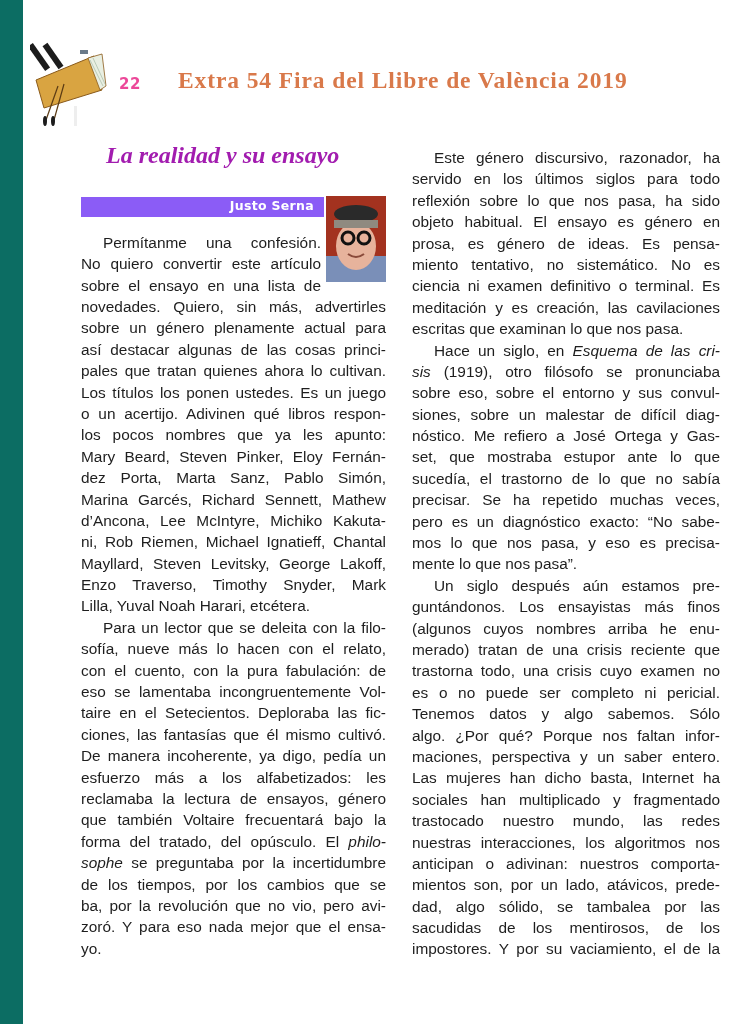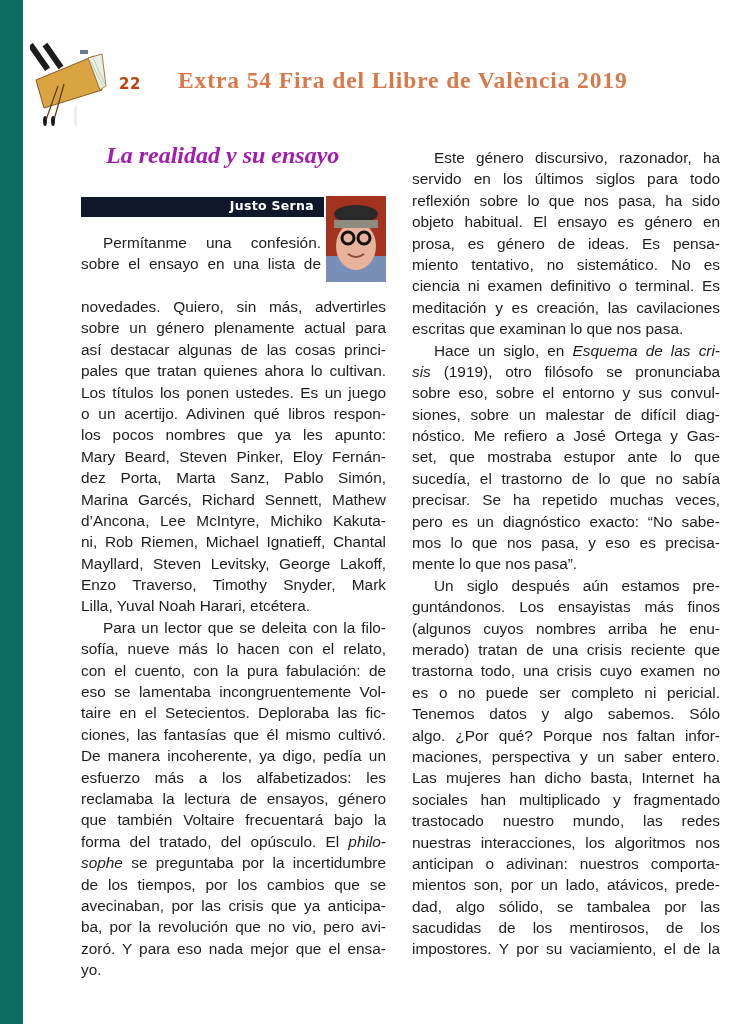--- a/index.html
+++ b/index.html
@@ -12,36 +12,36 @@
   .side-bar {
     position: absolute; left: 0; top: 0; width: 23px; height: 1024px;
     background: #0c6d63;
   }
   .logo {
     position: absolute; left: 30px; top: 28px; width: 80px; height: 100px;
   }
   .page-num {
     position: absolute; left: 119px; top: 75px;
     font-family: "DejaVu Sans", sans-serif; font-weight: bold;
-    font-size: 15px; color: #c2410c; letter-spacing: 0.5px;
+    font-size: 15px; color: #ec4899; letter-spacing: 0.5px;
   }
   .running-head {
     position: absolute; left: 178px; top: 67px;
     font-family: "Liberation Serif", serif; font-weight: bold;
     font-size: 23.5px; color: #d9794a; letter-spacing: 0.9px;
     white-space: nowrap;
   }
   .article-title {
     position: absolute; left: 106px; top: 142px;
     font-family: "Liberation Serif", serif; font-style: italic; font-weight: bold;
     font-size: 24px; color: #a21caf; white-space: nowrap;
   }
   .author-bar {
     position: absolute; left: 81px; top: 197px; width: 243px; height: 20px;
-    background: #0f172a;
+    background: #8b5cf6;
   }
   .author-name {
     position: absolute; right: 10px; top: 1px;
     font-family: "DejaVu Sans", sans-serif; font-weight: bold;
     font-size: 12.5px; color: #ffffff; letter-spacing: 0.3px;
   }
   .author-photo {
     position: absolute; left: 326px; top: 196px; width: 60px; height: 86px;
     overflow: hidden; background: #9b2a1e;
   }
@@ -89,20 +89,21 @@
     <ellipse cx="30" cy="18" rx="22" ry="9" fill="#2a2a2a"></ellipse>
     <rect x="8" y="24" width="44" height="8" fill="#8f8a80"></rect>
     <circle cx="22" cy="42" r="6" fill="none" stroke="#111" stroke-width="3"></circle>
     <circle cx="38" cy="42" r="6" fill="none" stroke="#111" stroke-width="3"></circle>
     <path d="M22 58 Q30 64 38 58" stroke="#8a4a3a" stroke-width="2" fill="none"></path>
   </svg>
 </div>
 
 <div class="block" style="left:81px; top:232px; width:240px; font-size:15.4px; line-height:21.4px;">
   <span class="line indent">Permítanme una confesión.</span>
+  <span class="line">No quiero convertir este artículo</span>
   <span class="line">sobre el ensayo en una lista de</span>
 </div>
 
 <div class="block" style="left:81px; top:296px; width:305px; font-size:15.4px; line-height:21.4px;">
   <span class="line">novedades. Quiero, sin más, advertirles</span>
   <span class="line">sobre un género plenamente actual para</span>
   <span class="line">así destacar algunas de las cosas princi-</span>
   <span class="line">pales que tratan quienes ahora lo cultivan.</span>
   <span class="line">Los títulos los ponen ustedes. Es un juego</span>
   <span class="line">o un acertijo. Adivinen qué libros respon-</span>
@@ -122,21 +123,20 @@
   <span class="line">eso se lamentaba incongruentemente Vol-</span>
   <span class="line">taire en el Setecientos. Deploraba las fic-</span>
   <span class="line">ciones, las fantasías que él mismo cultivó.</span>
   <span class="line">De manera incoherente, ya digo, pedía un</span>
   <span class="line">esfuerzo más a los alfabetizados: les</span>
   <span class="line">reclamaba la lectura de ensayos, género</span>
   <span class="line">que también Voltaire frecuentará bajo la</span>
   <span class="line"><span>forma del tratado, del opúsculo. El </span><em>philo-</em></span>
   <span class="line"><em>sophe</em><span> se preguntaba por la incertidumbre</span></span>
   <span class="line">de los tiempos, por los cambios que se</span>
-  <span class="line">avecinaban, por las crisis que ya anticipa-</span>
   <span class="line">ba, por la revolución que no vio, pero avi-</span>
   <span class="line">zoró. Y para eso nada mejor que el ensa-</span>
   <span class="line last">yo.</span>
 </div>
 
 <div class="block" style="left:412px; top:147px; width:308px; font-size:15.4px; line-height:21.4px;">
   <span class="line indent">Este género discursivo, razonador, ha</span>
   <span class="line">servido en los últimos siglos para todo</span>
   <span class="line">reflexión sobre lo que nos pasa, ha sido</span>
   <span class="line">objeto habitual. El ensayo es género en</span>

